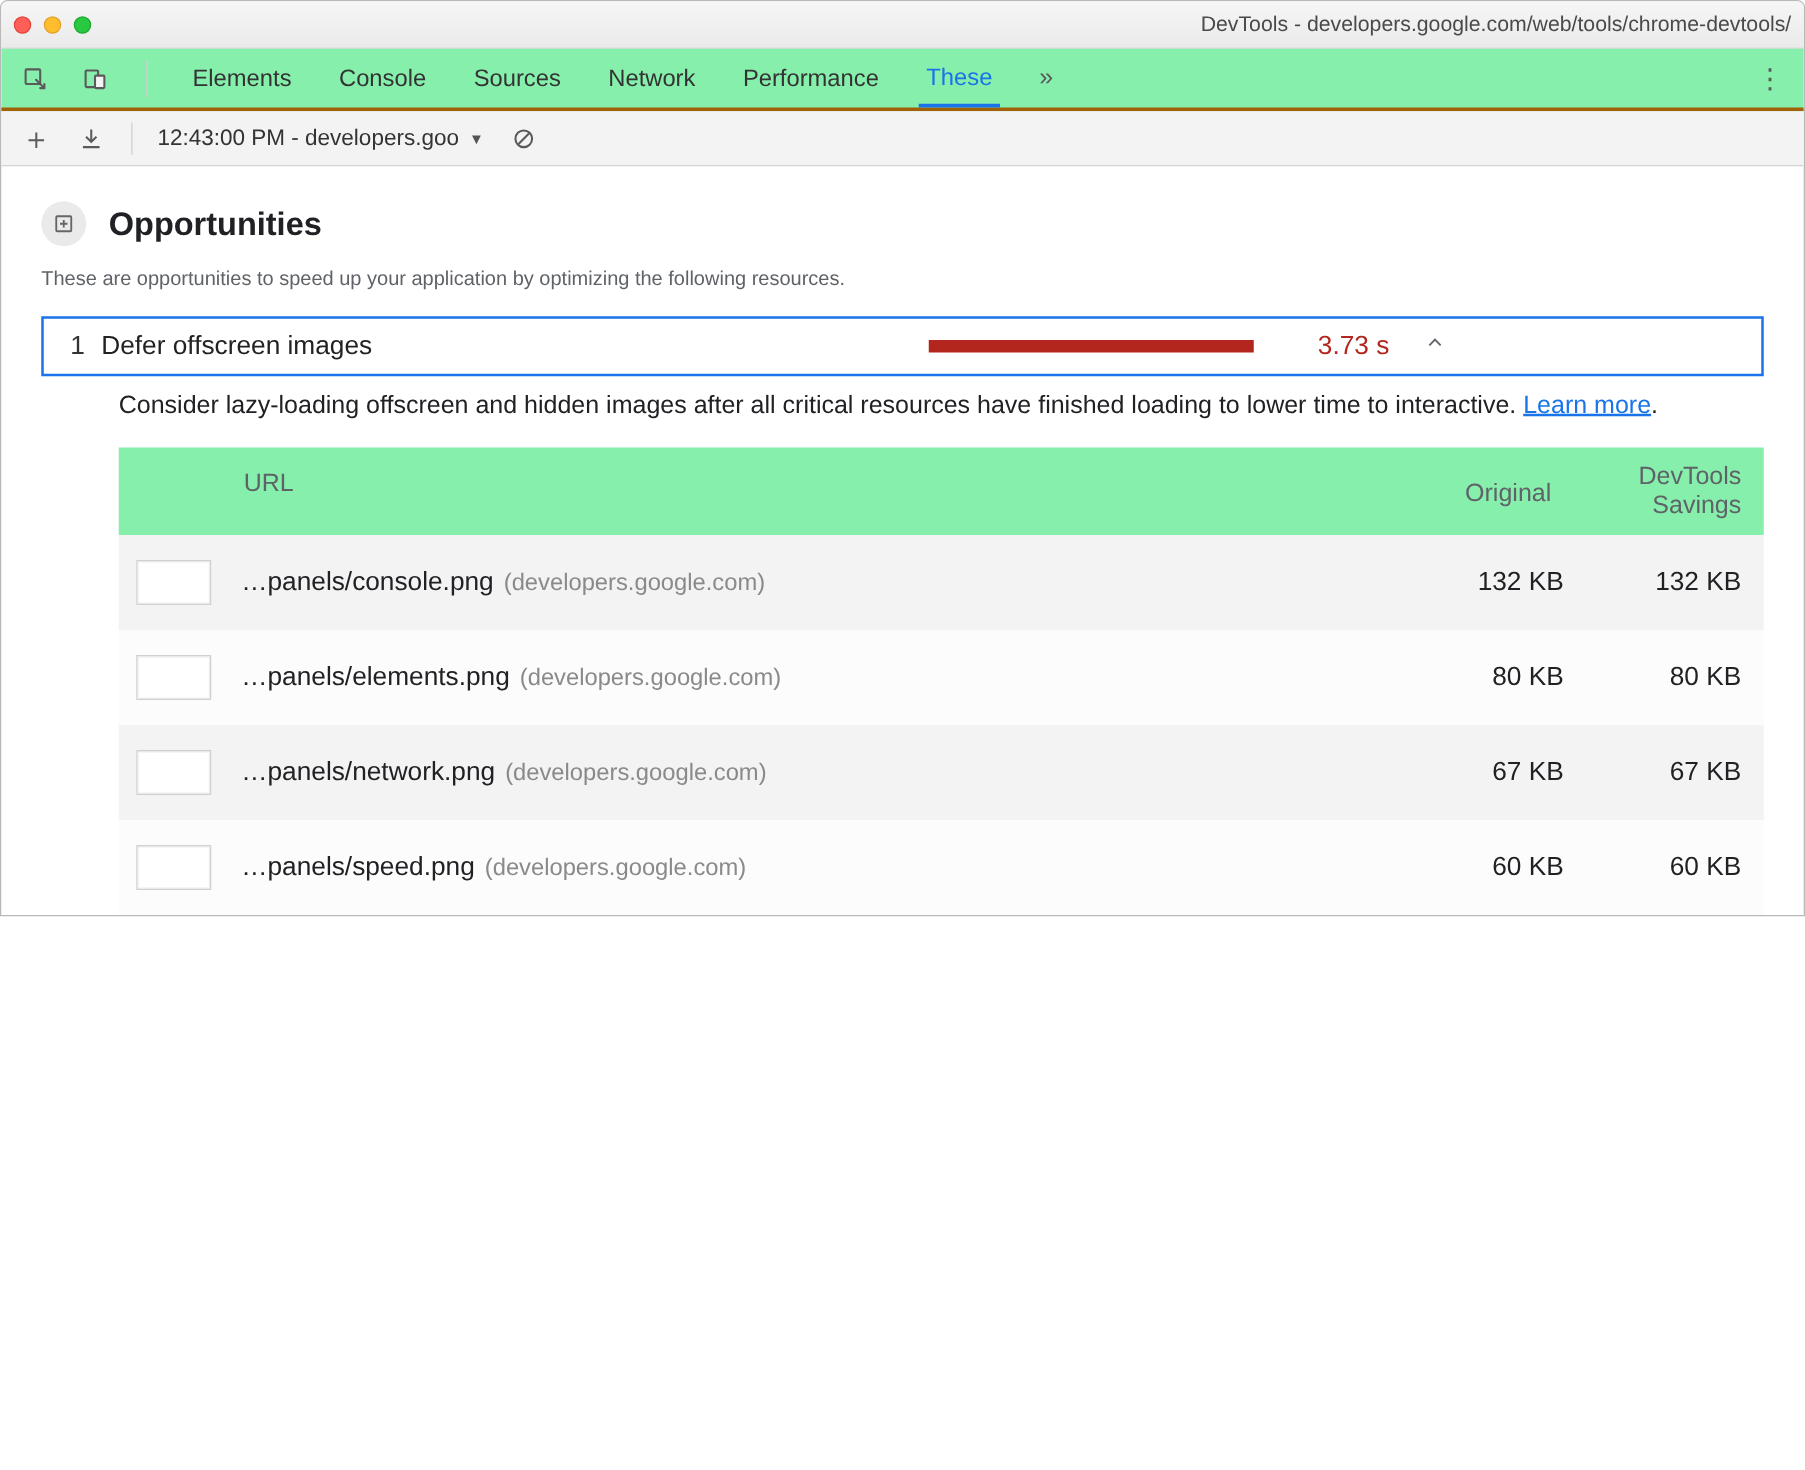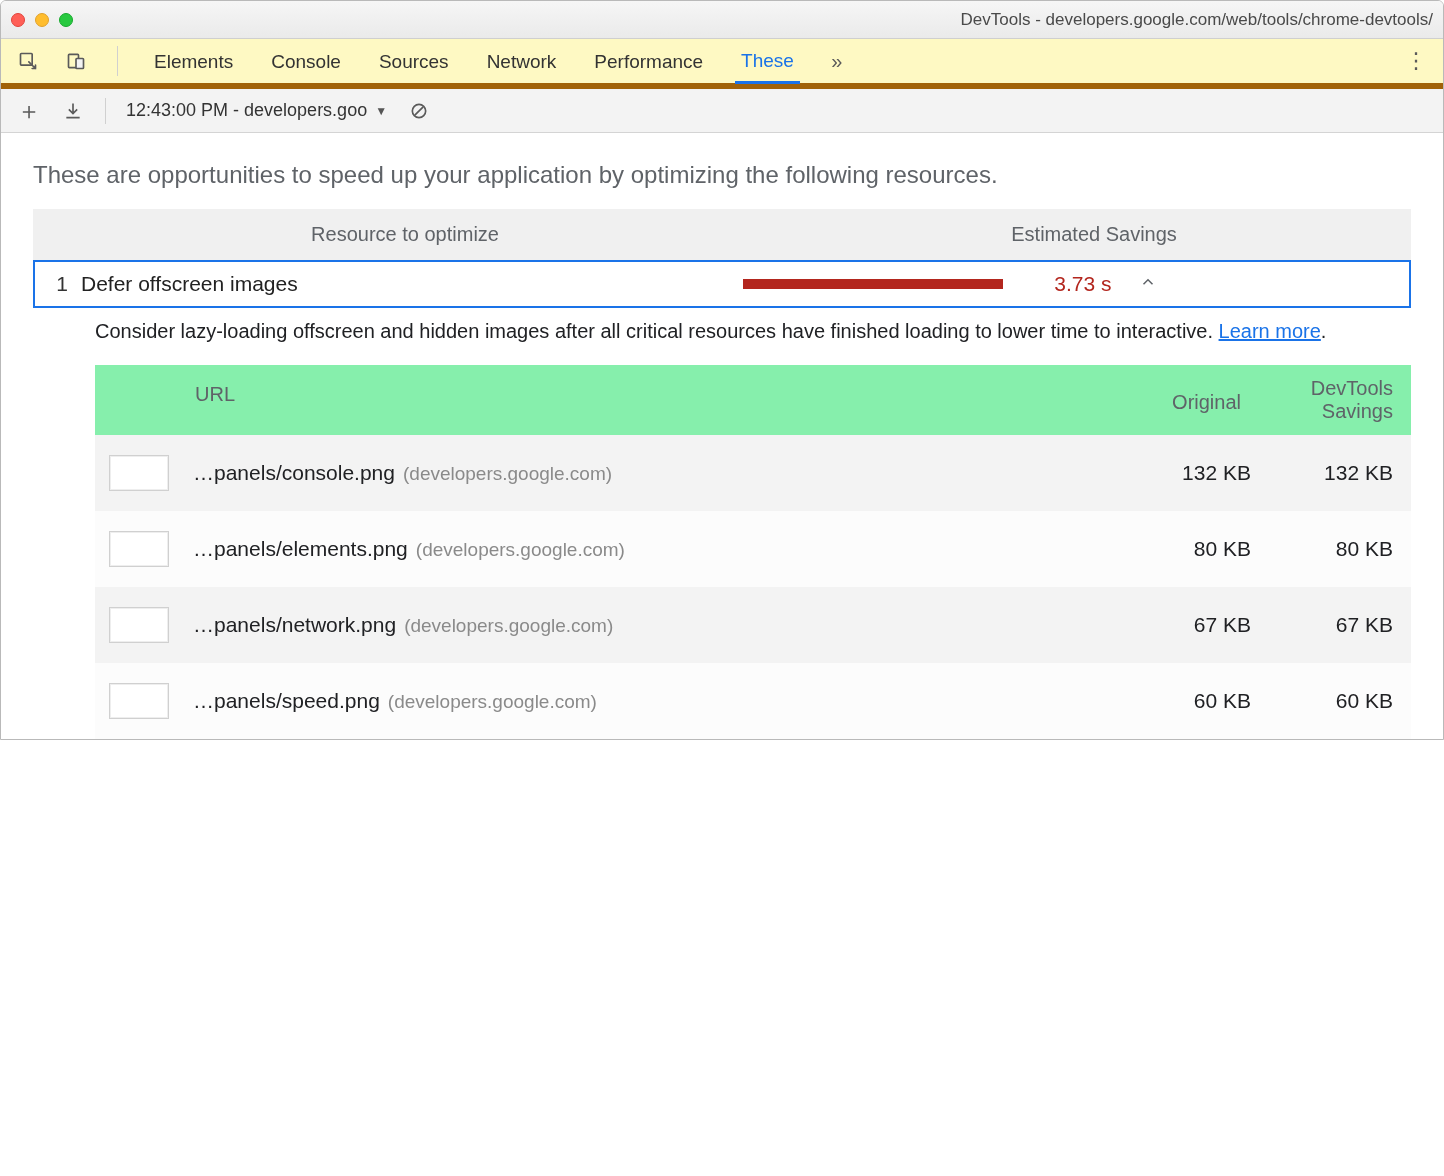--- a/index.html
+++ b/index.html
@@ -39,22 +39,22 @@
     text-align: right;
     font-size: 17px;
     color: #4a4a4a;
   }
   
   .tabstrip {
     display: flex;
     align-items: center;
     height: 50px;
     padding: 0 16px;
-    background: #fef9c3;
-    border-bottom: 6px solid #a16207;
+    background: #86efac;
+    border-bottom: 3px solid #a16207;
     gap: 26px;
     color: #333;
     font-size: 19px;
   }
   .tabstrip .sep { width:1px; height:30px; background:#d0d0d0; margin:0 4px; }
   .tabstrip .tab { padding: 12px 6px 10px 6px; color:#333; cursor:pointer; }
   .tabstrip .tab.active {
     color:#1a73e8;
     border-bottom: 3px solid #1a73e8;
     padding-bottom: 9px;
@@ -82,21 +82,21 @@
   .subbar .block-icon svg { width:20px; height:20px; }
 
   
   .content { padding: 28px 32px 0 32px; }
   .section-head { display:flex; align-items:center; gap:18px; margin-bottom:18px; }
   .section-head .badge {
     width:36px; height:36px; border-radius:50%;
     background:#eaeaea; display:flex; align-items:center; justify-content:center;
   }
   .section-head h2 { font-size:26px; font-weight:700; color:#202124; }
-  .section-desc { font-size:24px; color:#5f6368; margin-bottom:20px; }
+  .section-desc { font-size:16px; color:#5f6368; margin-bottom:20px; }
 
   .opps-table { border:0; width:100%; }
   .opps-head {
     display:flex;
     background:#f0f0f0;
     color:#5f6368;
     font-size:20px;
   }
   .opps-head .cell { padding:14px 10px; }
   .cell-resource { flex: 0 0 54%; text-align:center; }
@@ -205,28 +205,33 @@
     <span class="iconbtn block-icon">
       <svg viewBox="0 0 24 24" fill="none" stroke="#5a5a5a" stroke-width="2">
         <circle cx="12" cy="12" r="8"></circle>
           <path d="M7 17 L17 7"></path>
       </svg>
     </span>
   </div>
 
   <div class="content">
 
+    <div class="section-head">
+      <div class="badge">
+        <svg width="18" height="18" viewBox="0 0 24 24" fill="none" stroke="#666" stroke-width="2">
+          <rect x="4" y="4" width="16" height="16" rx="1"></rect>
+          <path d="M12 8 v8 M8 12 h8"></path>
+        </svg>
+      </div>
+      <h2>Opportunities</h2>
+    </div>
 
     <p class="section-desc">These are opportunities to speed up your application by optimizing the following resources.</p>
 
     <div class="opps-table">
-      <div class="opps-head">
-        <div class="cell cell-resource">Resource to optimize</div>
-        <div class="cell cell-savings">Estimated Savings</div>
-      </div>
 
       <div class="opps-row">
         <div class="idx">1</div>
         <div class="name">Defer offscreen images</div>
         <div class="bar-wrap">
           <div class="bar"></div>
           <div class="savings-val">3.73 s</div>
           <span class="chev">
             <svg width="18" height="18" viewBox="0 0 24 24" fill="none" stroke="#5f6368" stroke-width="2">
                 <path d="M6 15 l6 -6 l6 6"></path>

